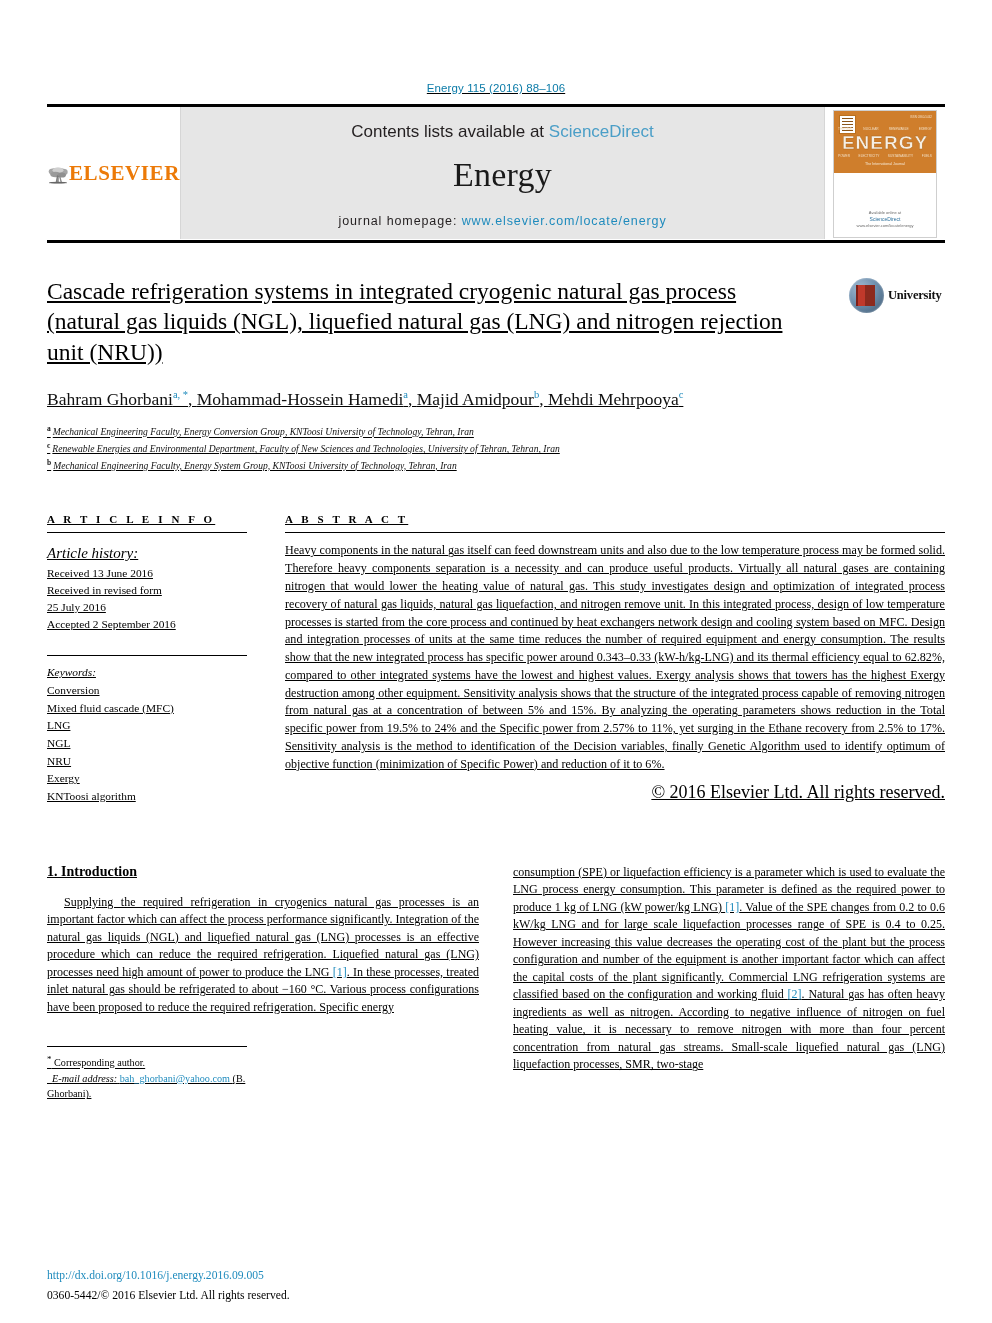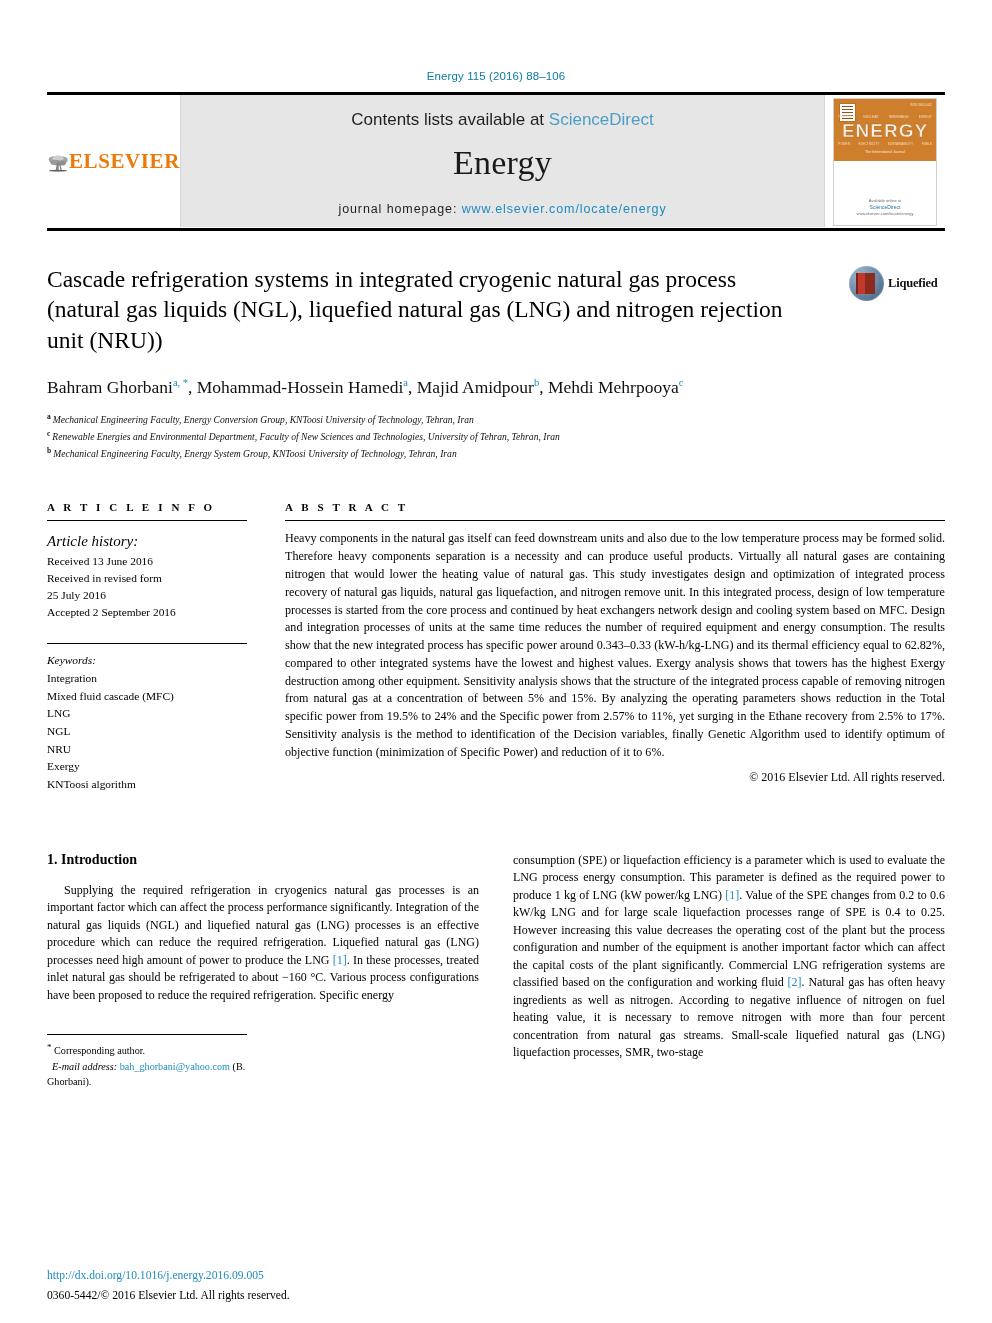--- a/index.html
+++ b/index.html
@@ -14,21 +14,22 @@
     font-family: "Liberation Serif", serif;
     color: #000;
     overflow: hidden;
   }
 
   .page {
     position: relative;
     width: 992px;
     height: 1323px;
     box-sizing: border-box;
-    padding: 4px 47px;
+    padding: 16px 47px;
+    text-decoration: underline;
   }
 
   
   .running-head {
     text-align: center;
     font-family: "Liberation Sans", sans-serif;
     font-size: 11.5px;
     color: #0b7ba8;
     padding-top: 66px;
     letter-spacing: .1px;
@@ -347,21 +348,21 @@
   }
   .abstract-body {
     font-family: "Liberation Serif", serif;
     font-size: 12.1px;
     line-height: 1.47;
     text-align: justify;
     color: #000;
   }
   .copyright {
     text-align: right;
-    font-size: 12px;
+    font-size: 18px;
     margin-top: 9px;
   }
 
   
   .body-cols {
     margin-top: 58px;
     display: flex;
     gap: 34px;
   }
   .body-col {
@@ -498,21 +499,21 @@
     <div class="masthead-rule-bottom"></div>
   </div>
 
   <div class="title-wrap">
     <h1 class="article-title">Cascade refrigeration systems in integrated cryogenic natural gas process (natural gas liquids (NGL), liquefied natural gas (LNG) and nitrogen rejection unit (NRU))</h1>
     <div class="crossmark">
       <div class="crossmark-circle">
         <div class="crossmark-book-left"></div>
         <div class="crossmark-book-right"></div>
       </div>
-      <div class="crossmark-word">Liquefied</div>
+      <div class="crossmark-word">University</div>
     </div>
   </div>
 
   <div class="authors">
     <span>Bahram Ghorbani</span><span class="aff-mark">a, *</span><span>, </span><span>Mohammad-Hossein Hamedi</span><span class="aff-mark">a</span><span>, </span><span>Majid Amidpour</span><span class="aff-mark">b</span><span>, </span><span>Mehdi Mehrpooya</span><span class="aff-mark">c</span>
   </div>
 
   <div class="affiliations">
     <div><span class="sup">a</span><span>Mechanical Engineering Faculty, Energy Conversion Group, KNToosi University of Technology, Tehran, Iran</span></div>
     <div><span class="sup">c</span><span>Renewable Energies and Environmental Department, Faculty of New Sciences and Technologies, University of Tehran, Tehran, Iran</span></div>
@@ -526,21 +527,21 @@
       <hr class="hr-thin">
       <div class="history-title">Article history:</div>
       <div class="history-line">Received 13 June 2016</div>
       <div class="history-line">Received in revised form</div>
       <div class="history-line">25 July 2016</div>
       <div class="history-line">Accepted 2 September 2016</div>
 
       <div class="kw-block">
         <hr class="kw-rule">
         <div class="kw-title">Keywords:</div>
-        <div class="kw-item">Integration</div>
+        <div class="kw-item">Conversion</div>
         <div class="kw-item">Mixed fluid cascade (MFC)</div>
         <div class="kw-item">LNG</div>
         <div class="kw-item">NGL</div>
         <div class="kw-item">NRU</div>
         <div class="kw-item">Exergy</div>
         <div class="kw-item">KNToosi algorithm</div>
       </div>
     </div>
 
     <div class="col-abstract">

